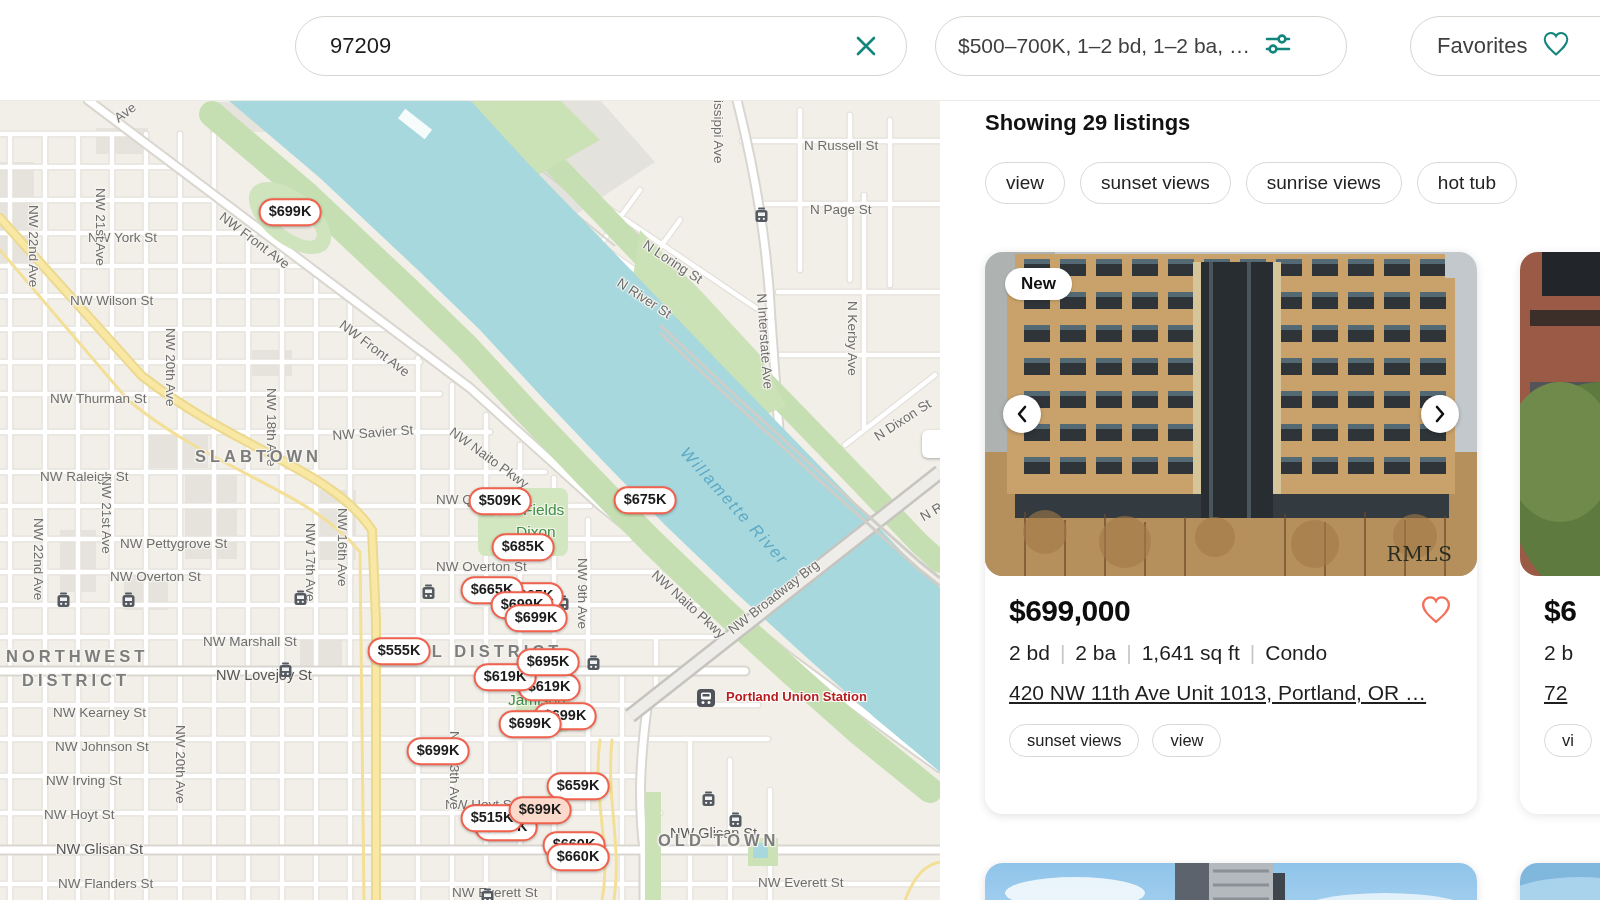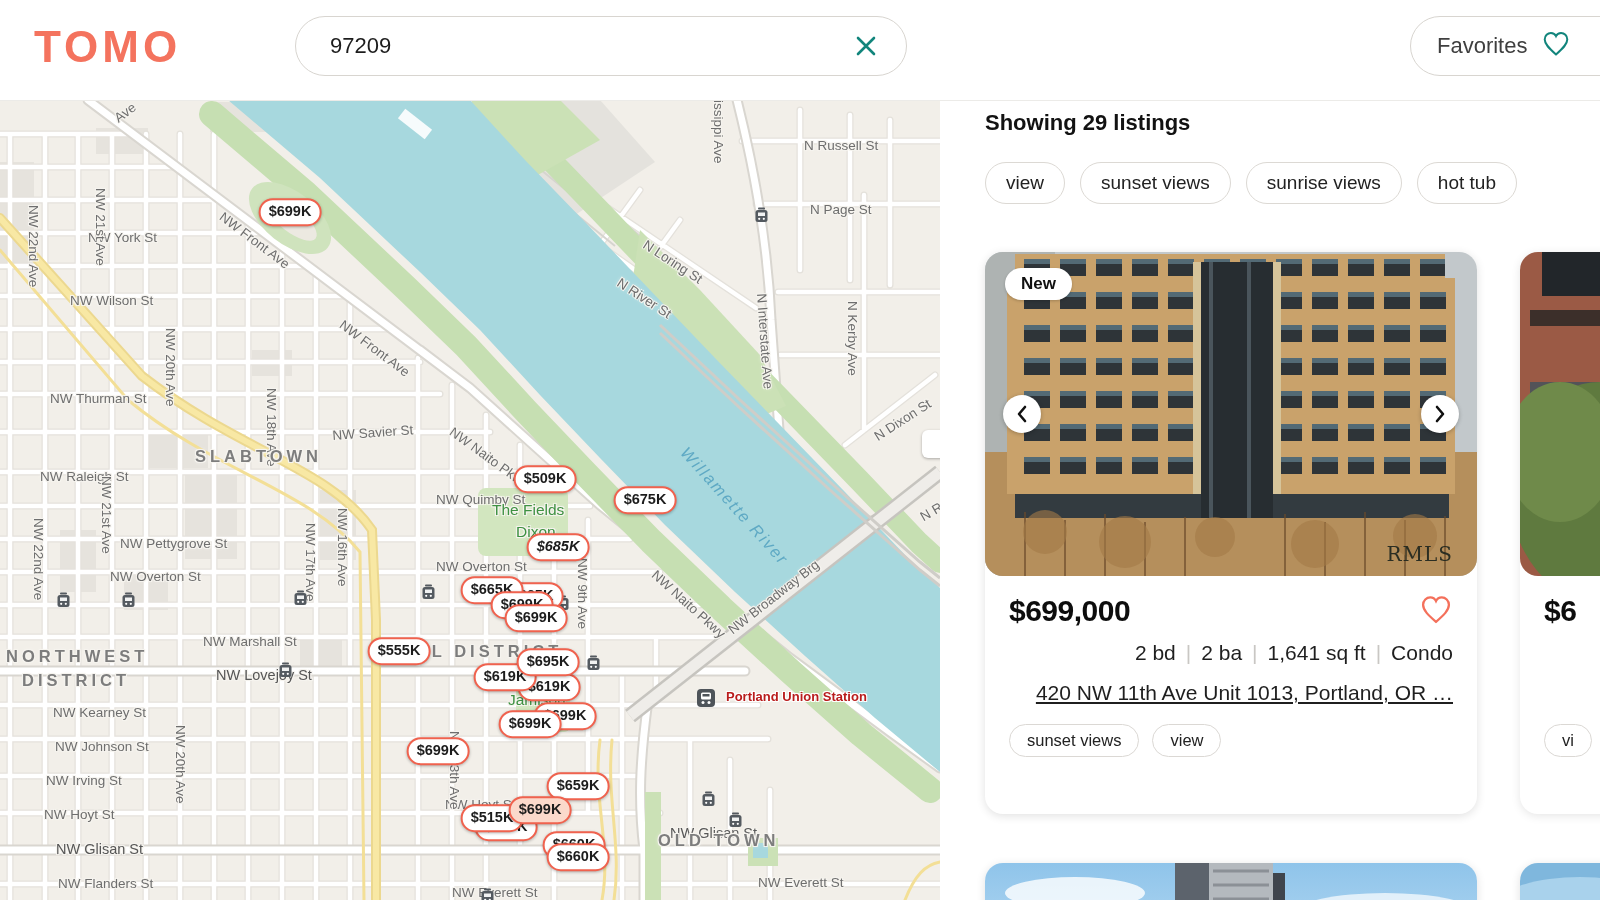--- a/index.html
+++ b/index.html
@@ -44,21 +44,21 @@
   .pin{position:absolute;transform:translate(-50%,-50%);background:#fff;border:2.5px solid #F0624E;border-radius:15px;
     padding:3px 8px 4px;font-size:14.5px;font-weight:700;color:#1c1c1c;white-space:nowrap;line-height:1.15;
     box-shadow:0 1px 3px rgba(0,0,0,.28);cursor:pointer;}
   .pin.sel{background:#fbd9cb;}
   #map-control-cut{position:absolute;left:922px;top:330px;width:28px;height:28px;background:#fff;border-radius:6px;box-shadow:0 1px 3px rgba(0,0,0,.3);}
   
   #panel{position:absolute;left:940px;top:100px;width:660px;height:800px;background:#fff;border-radius:9px;}
   #results-heading{position:absolute;left:45px;top:10px;font-size:22px;font-weight:700;color:#121212;}
   #chips{position:absolute;left:45px;top:62px;display:flex;gap:15px;}
   .chip{border:1.5px solid #dcd9d4;background:#fff;border-radius:23px;padding:9px 20px;font-size:19px;color:#222;font-family:inherit;cursor:pointer;white-space:nowrap;}
-  .card{position:absolute;background:#fff;border-radius:18px;box-shadow:0 2px 10px rgba(0,0,0,.12);text-align:right;}
+  .card{position:absolute;background:#fff;border-radius:18px;box-shadow:0 2px 10px rgba(0,0,0,.12);}
   #card1{left:45px;top:152px;width:492px;height:562px;}
   #card2{left:580px;top:152px;width:480px;height:562px;box-shadow:0 2px 10px rgba(0,0,0,.10);}
   .card-img{position:relative;width:100%;height:324px;border-radius:18px;overflow:hidden;}
   .card-img svg{display:block;}
   .badge{position:absolute;left:20px;top:16px;background:#fff;border-radius:17px;padding:6px 16px;font-size:17px;font-weight:700;color:#111;box-shadow:0 1px 3px rgba(0,0,0,.2);}
   .nav-arrow{position:absolute;top:143px;width:38px;height:38px;border-radius:50%;background:#fff;border:none;display:flex;align-items:center;justify-content:center;box-shadow:0 1px 4px rgba(0,0,0,.25);cursor:pointer;}
   .nav-arrow.prev{left:18px;} .nav-arrow.next{right:18px;}
   .watermark{position:absolute;right:24px;bottom:10px;font-family:"DejaVu Serif",serif;font-size:20px;letter-spacing:1px;color:#20271f;opacity:.92;}
   .card-body{padding:18px 24px 24px;}
   .price-row{display:flex;align-items:center;justify-content:space-between;}
@@ -69,31 +69,41 @@
   .address{margin-top:16px;font-size:21px;color:#1f1f1f;white-space:nowrap;overflow:hidden;text-decoration:underline;}
   .tags{margin-top:19px;display:flex;gap:13px;}
   .tag{border:1.5px solid #dbd8d4;border-radius:18px;padding:6px 17px;font-size:16.5px;color:#222;white-space:nowrap;}
   #card3{left:45px;top:763px;width:492px;height:140px;overflow:hidden;}
   #card4{left:580px;top:763px;width:480px;height:140px;overflow:hidden;}
 </style>
 </head>
 <body>
 
 <div id="header">
-  <div id="logo">TOMO</div>
 
   <div class="pill" id="search-pill">
     <input id="search-input" value="97209" style="">
     <button id="clear-btn">
       <svg width="26" height="26" viewBox="0 0 26 26">
           <path d="M5 5 L21 21 M21 5 L5 21" stroke="#12857C" stroke-width="2.6" stroke-linecap="round"></path>
         </svg>
     </button>
   </div>
 
+  <div class="pill" id="filters-pill">
+    <span id="filters-label">$500–700K, 1–2 bd, 1–2 ba, …</span>
+    <span id="filters-icon">
+      <svg width="28" height="24" viewBox="0 0 28 24">
+        <path d="M3 7 H25" stroke="#12857C" stroke-width="2.6" stroke-linecap="round"></path>
+        <circle cx="18" cy="7" r="3.4" fill="#fff" stroke="#12857C" stroke-width="2.6"></circle>
+        <path d="M3 17 H25" stroke="#12857C" stroke-width="2.6" stroke-linecap="round"></path>
+        <circle cx="9" cy="17" r="3.4" fill="#fff" stroke="#12857C" stroke-width="2.6"></circle>
+      </svg>
+    </span>
+  </div>
 
   <div class="pill" id="favorites-pill">
     <span id="favorites-label">Favorites</span>
     <span id="favorites-heart">
       <svg width="30" height="28" viewBox="0 0 32 31">
           <path d="M16 27 C8.5 20.5 3.5 15.8 3.5 10.5 C3.5 6.3 6.8 3.3 10.4 3.3 C12.9 3.3 15 4.7 16 6.8 C17 4.7 19.1 3.3 21.6 3.3 C25.2 3.3 28.5 6.3 28.5 10.5 C28.5 15.8 23.5 20.5 16 27 Z" fill="none" stroke="#12857C" stroke-width="2.2"></path>
         </svg>
     </span>
   </div>
 </div>
@@ -315,23 +325,23 @@
     <svg width="20" height="20" viewBox="0 0 20 20">
         <rect x="1" y="1" width="18" height="18" rx="4" fill="#4e545a"></rect>
         <rect x="5" y="4.5" width="10" height="7" rx="1.5" fill="#fff"></rect>
         <rect x="6.5" y="6" width="7" height="2.5" fill="#4e545a"></rect>
         <circle cx="7" cy="14.5" r="1.5" fill="#fff"></circle>
         <circle cx="13" cy="14.5" r="1.5" fill="#fff"></circle>
       </svg>
   </div>
   <div id="pins">
       <div class="pin" style="left: 290px; top: 112px;">$699K</div>
-      <div class="pin" style="left: 500px; top: 379px; margin-left: 45px;">$509K</div>
+      <div class="pin" style="left: 500px; top: 401px;">$509K</div>
       <div class="pin" style="left: 645px; top: 400px;">$675K</div>
-      <div class="pin" style="left: 558px; top: 447px; font-style: italic;">$685K</div>
+      <div class="pin" style="left: 523px; top: 447px;">$685K</div>
       <div class="pin" style="left: 532px; top: 496px;">$665K</div>
       <div class="pin" style="left: 492px; top: 490px;">$665K</div>
       <div class="pin" style="left: 522px; top: 505px;">$699K</div>
       <div class="pin" style="left: 536px; top: 518px;">$699K</div>
       <div class="pin" style="left: 399px; top: 551px;">$555K</div>
       <div class="pin" style="left: 549px; top: 587px;">$619K</div>
       <div class="pin" style="left: 505px; top: 577px;">$619K</div>
       <div class="pin" style="left: 548px; top: 562px;">$695K</div>
       <div class="pin" style="left: 565px; top: 616px;">$699K</div>
       <div class="pin" style="left: 530px; top: 624px;">$699K</div>

